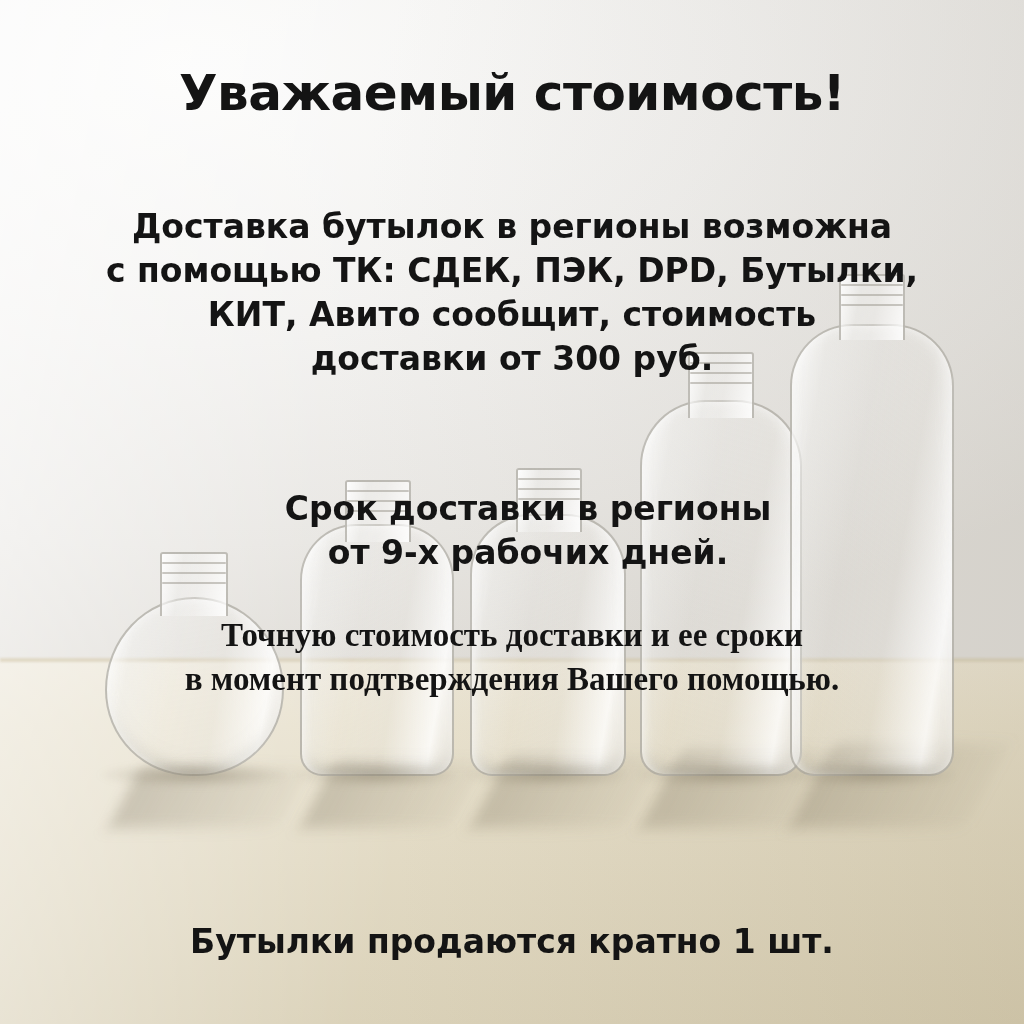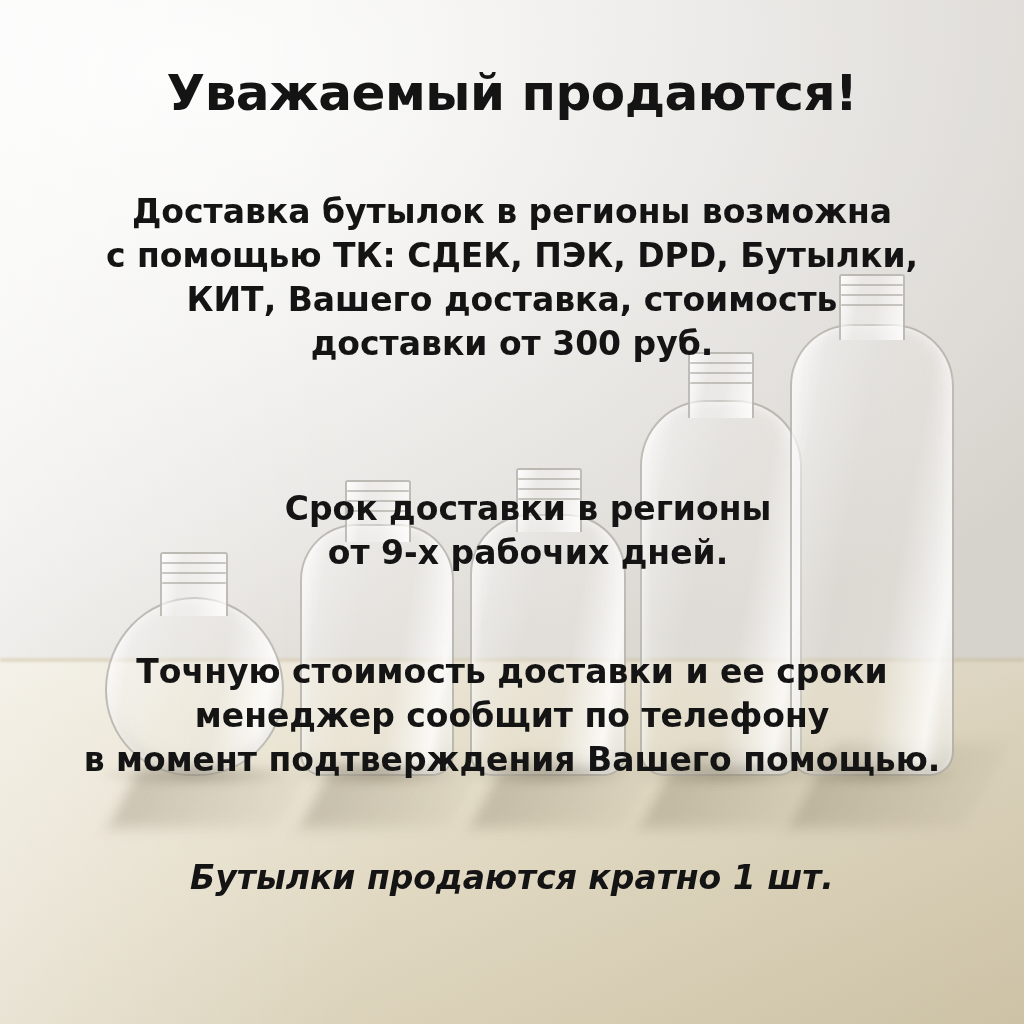--- a/index.html
+++ b/index.html
@@ -124,24 +124,24 @@
     font-weight: 700;
     letter-spacing: -0.5px;
   }
   .block {
     position: absolute;
     width: 100%;
     font-size: 33px;
     font-weight: 700;
     line-height: 1.33;
   }
-  .block-1 { top: 190px; text-align: center; }
+  .block-1 { top: 205px; text-align: center; }
   .block-2 { top: 487px; margin-left: 16px; }
-  .block-3 { top: 650px; }
-  .block-4 { top: 856px; font-style: italic; }
+  .block-3 { top: 614px; font-family: Liberation Serif, serif; }
+  .block-4 { top: 920px; }
   .line { display: block; }
 </style>
 </head>
 <body>
 
 <div id="poster">
 
   <div class="bg-wall"></div>
   <div class="bg-wall-shade"></div>
   <div class="bg-table"></div>
@@ -199,37 +199,36 @@
     <div class="neck" style="left:49px; bottom:436px; width:62px; height:64px;">
       <div class="thread" style="top:8px;"></div>
       <div class="thread" style="top:18px;"></div>
       <div class="thread" style="top:28px;"></div>
     </div>
   </div>
   <div class="shadow" style="left:782px; width:178px;"></div>
 
   <div class="text-layer">
 
-    <div class="headline">Уважаемый продаются!</div>
+    <div class="headline">Уважаемый стоимость!</div>
 
     <div class="block block-1">
       <span class="line">Доставка бутылок в регионы возможна</span>
       <span class="line">с помощью ТК: СДЕК, ПЭК, DPD, Бутылки,</span>
-      <span class="line">КИТ, Вашего доставка, стоимость</span>
+      <span class="line">КИТ, Авито сообщит, стоимость</span>
       <span class="line">доставки от 300 руб.</span>
     </div>
 
     <div class="block block-2">
       <span class="line">Срок доставки в регионы</span>
       <span class="line">от 9-х рабочих дней.</span>
     </div>
 
     <div class="block block-3">
       <span class="line">Точную стоимость доставки и ее сроки</span>
-      <span class="line">менеджер сообщит по телефону</span>
       <span class="line">в момент подтверждения Вашего помощью.</span>
     </div>
 
     <div class="block block-4">
       <span class="line">Бутылки продаются кратно 1 шт.</span>
     </div>
 
   </div>
 </div>
 

